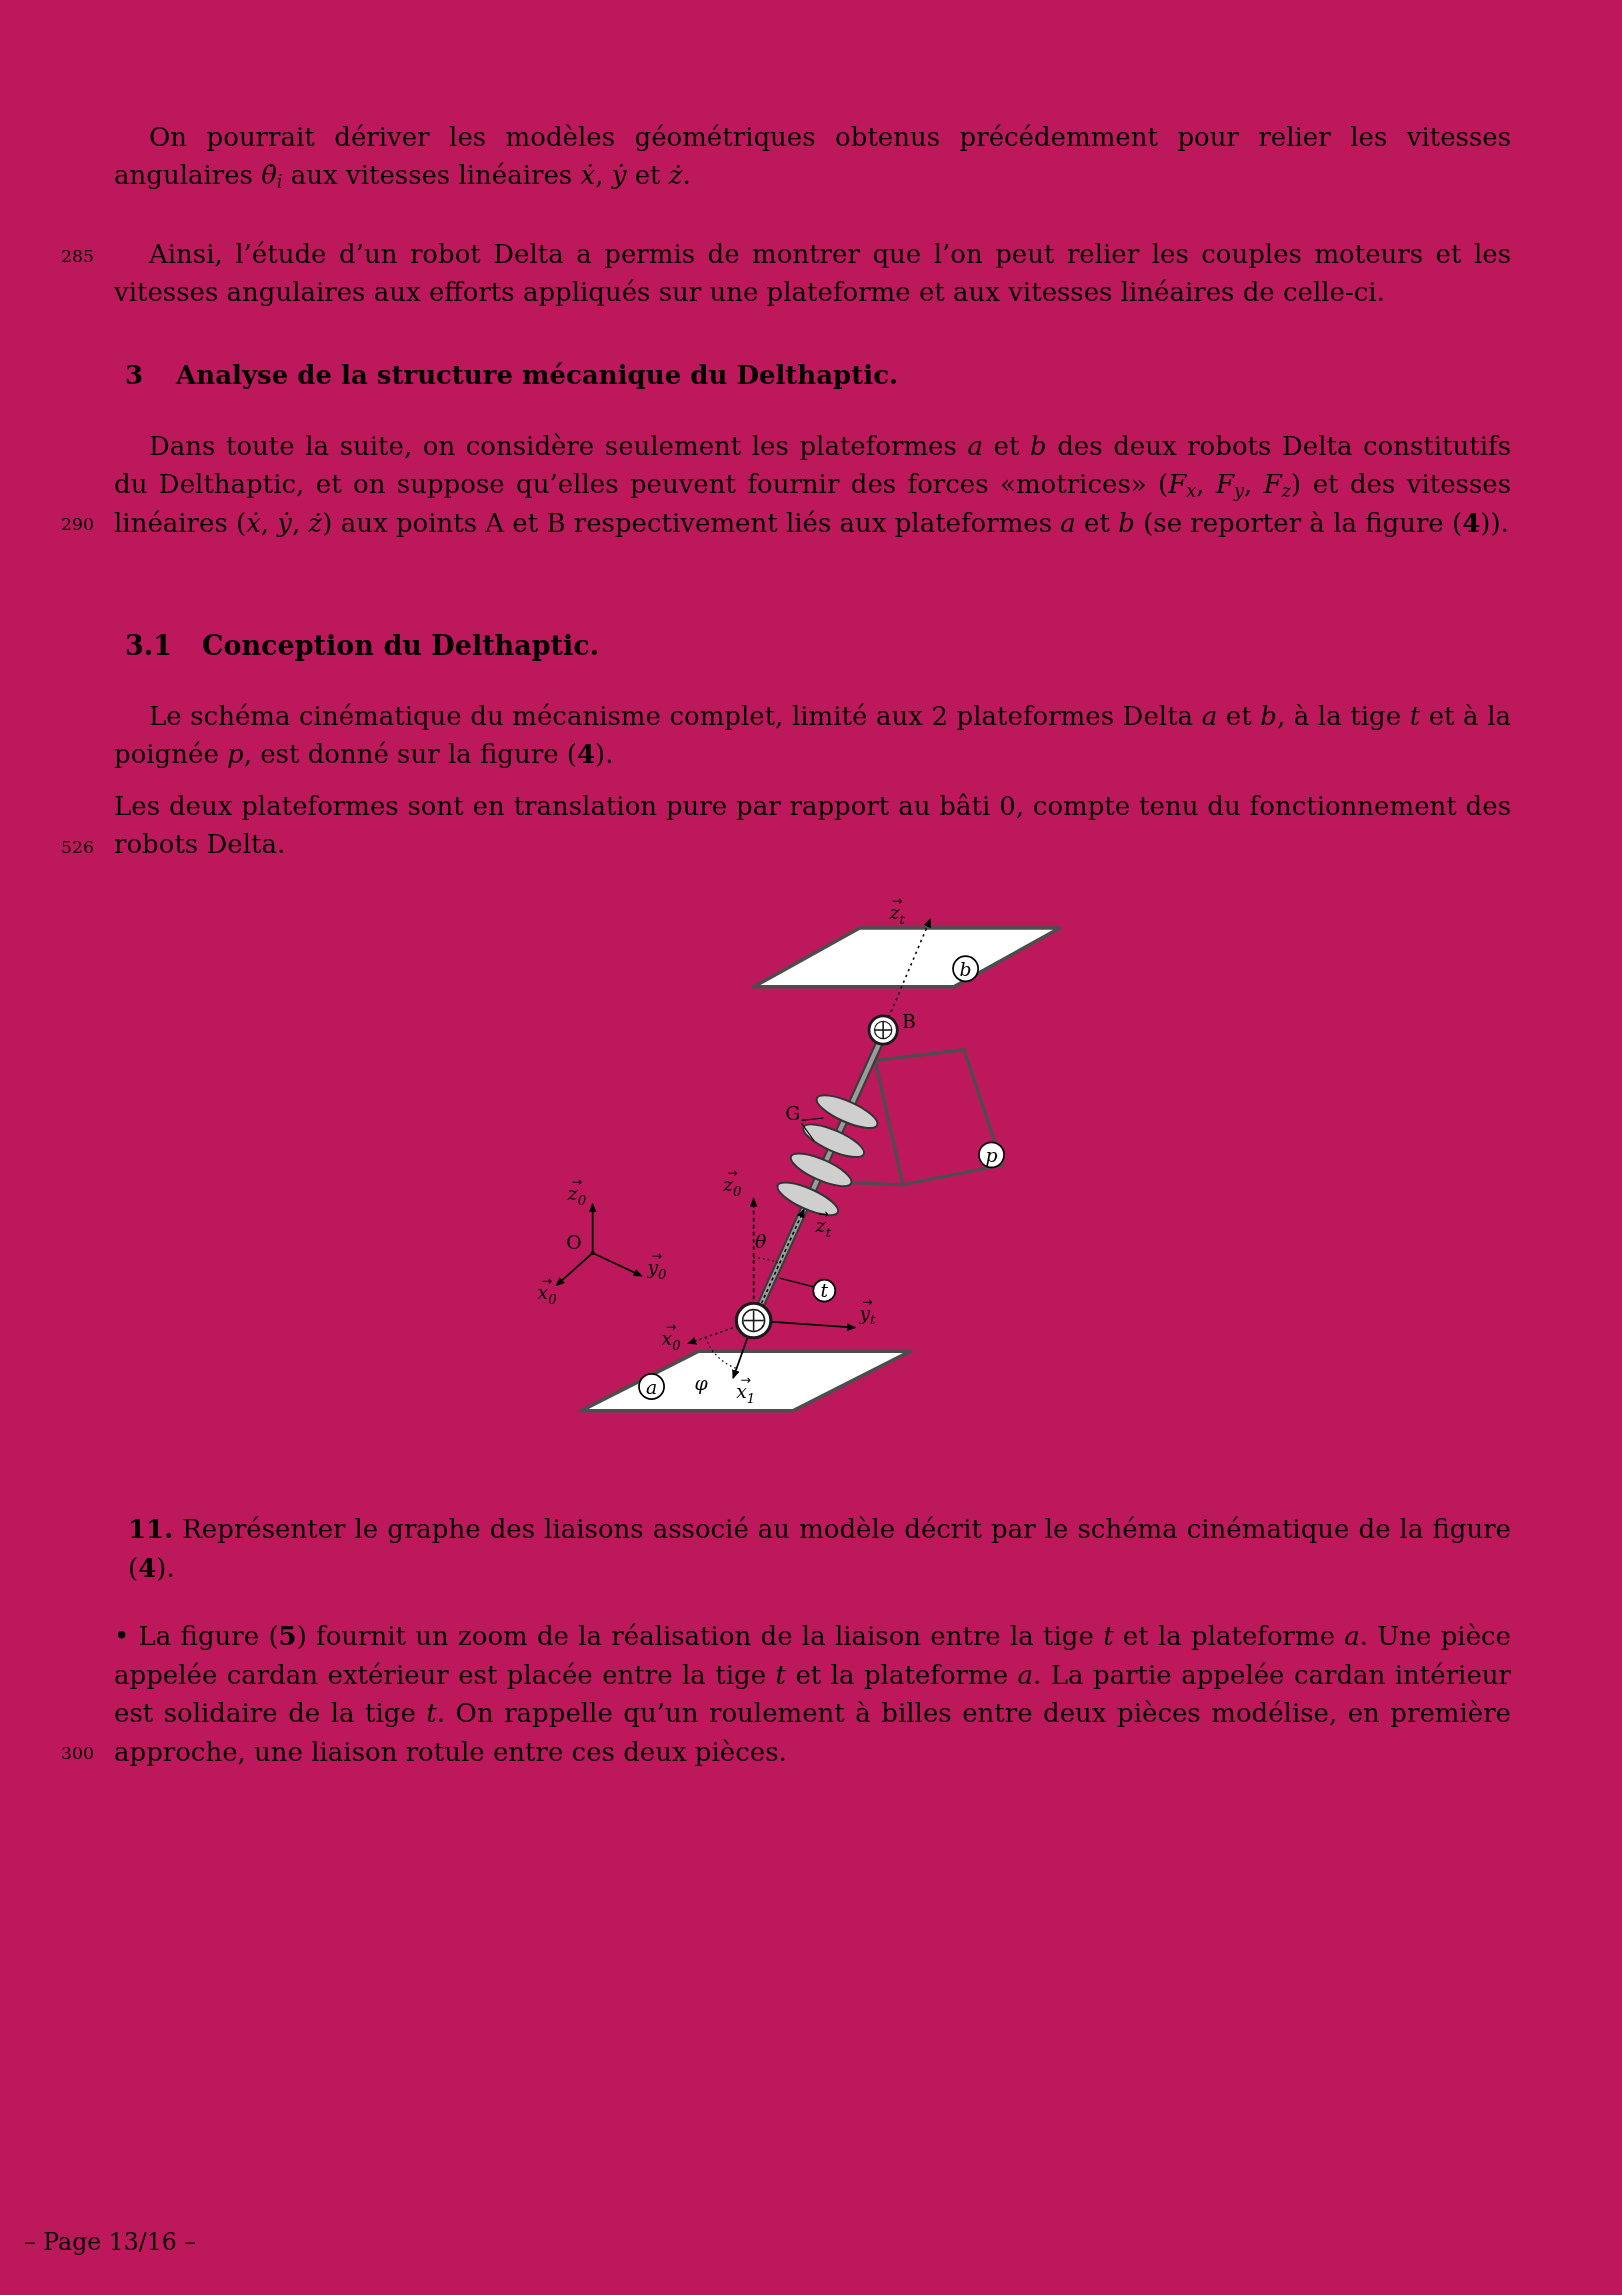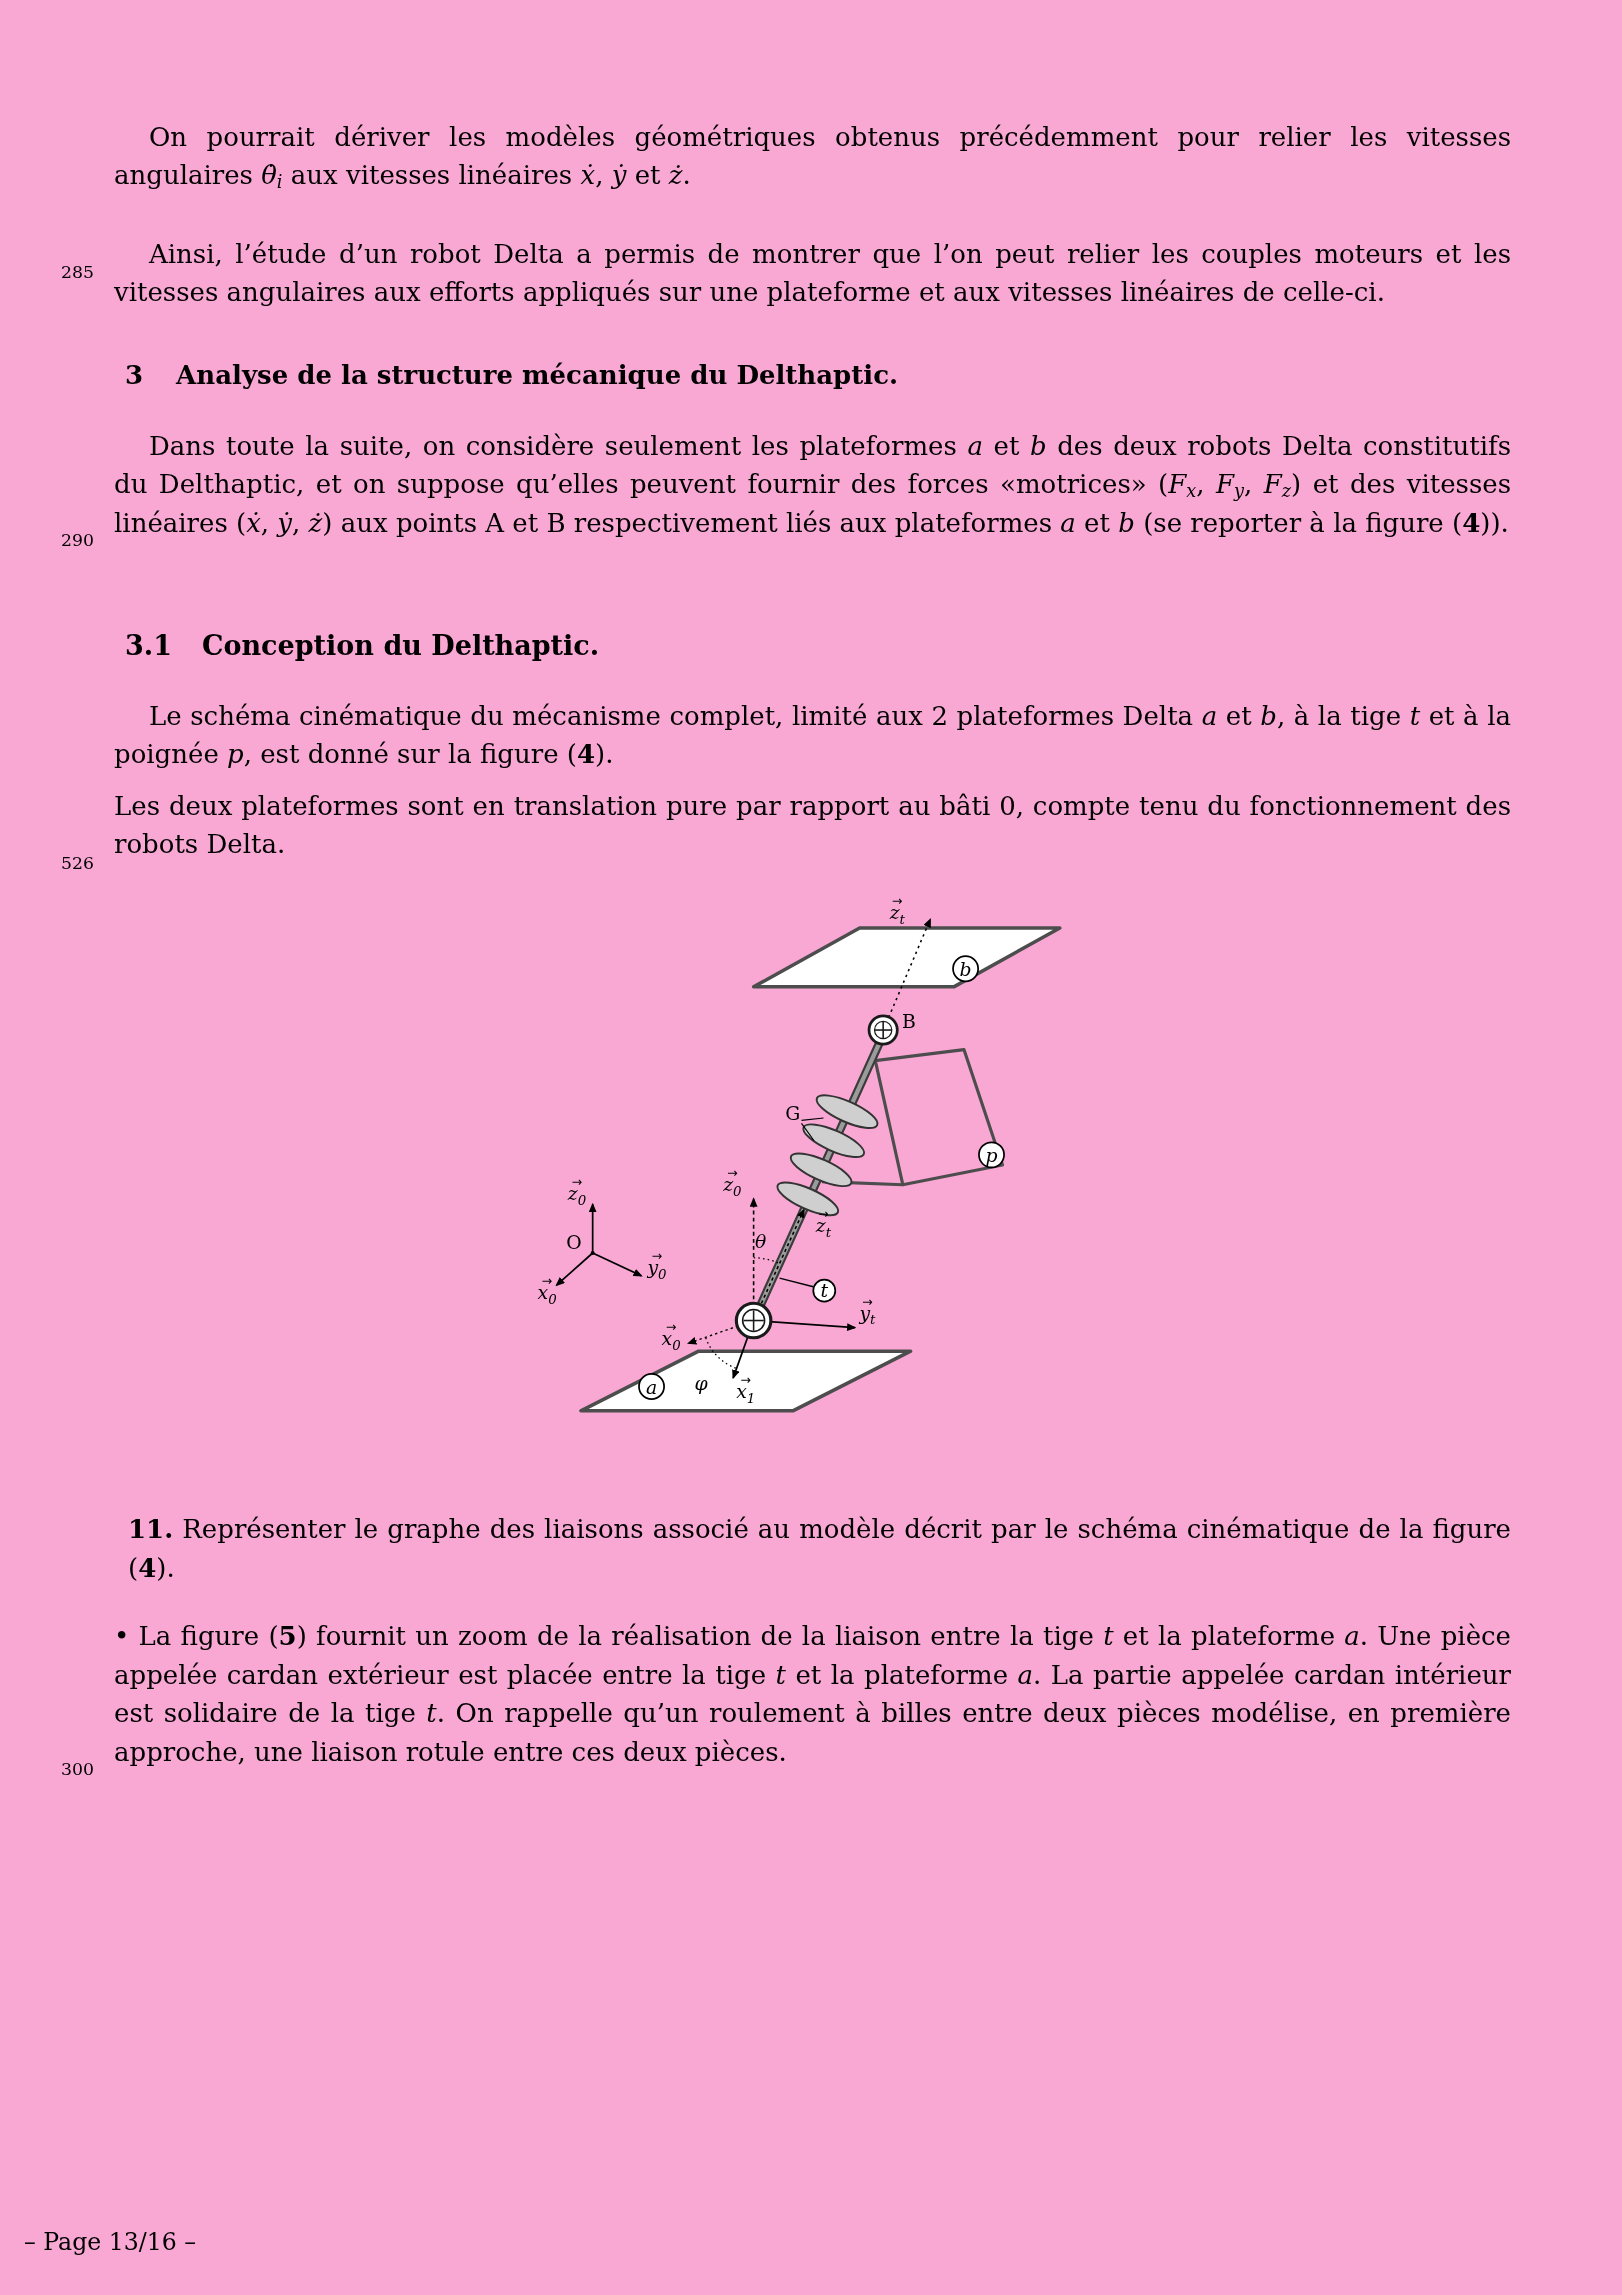--- a/index.html
+++ b/index.html
@@ -1,32 +1,32 @@
 <!DOCTYPE html>
 <html style="font-size:12.6px"><head>
 <meta charset="utf-8">
 <title>Document</title>
 <style>
   * { margin:0; padding:0; box-sizing:border-box; }
   html,body { background:#ffffff; }
   .page {
     position:relative;
     width:1623px; height:2295px;
-    background:#f9a8d4;
+    background:#be185d;
     color:#000;
     font-family:"DejaVu Serif","Liberation Serif",serif;
     font-size:26px;
     overflow:hidden;
   }
   .content { position:absolute; left:114px; top:118px; width:1397px; }
   .para { text-align:justify; line-height:1.48; position:relative; }
   .indent { text-indent:35px; }
   .lineno {
     position:absolute; left:-53px; width:47px;
-    font-size:17.3px; line-height:1; text-indent:0;margin-top:16px;
+    font-size:17.3px; line-height:1; text-indent:0;
   }
   
   .r-n { }
   .r-i { }
   .r-m { font-style:italic; }
   .r-b { font-weight:700; }
   .r-msub { font-style:italic; font-size:68%; vertical-align:-0.22em; }
   .r-sc { font-variant:small-caps; }
 
   .sec-h { font-weight:700; font-size:26px; line-height:1.2; padding-left:11px; margin-top:49px; }

